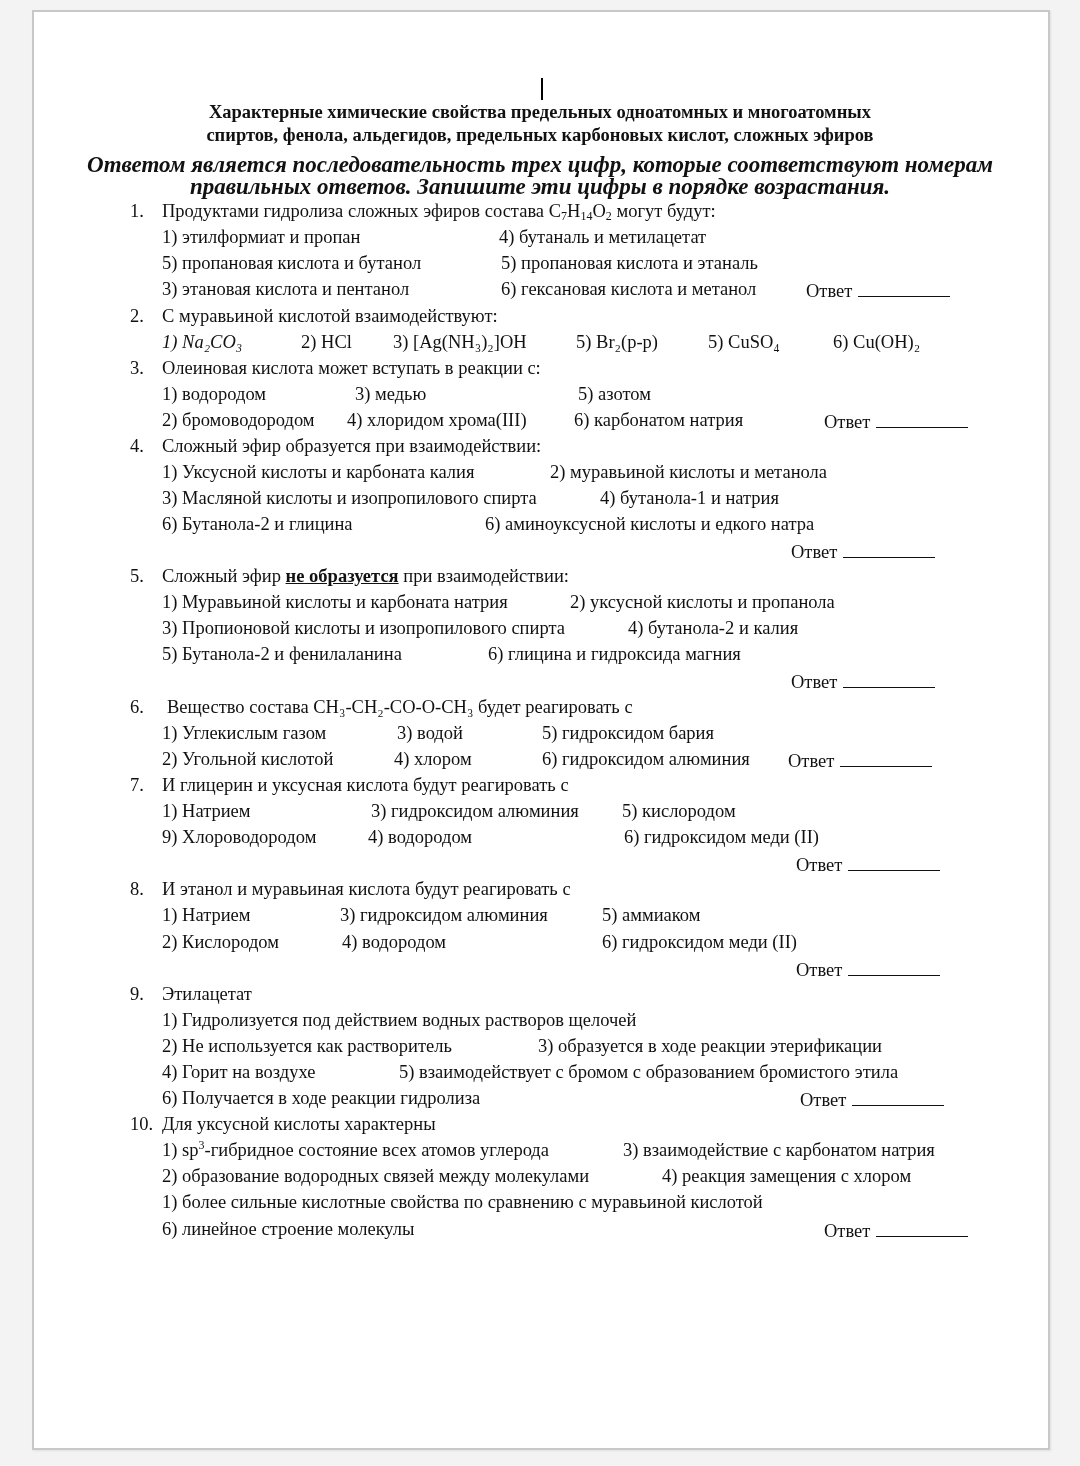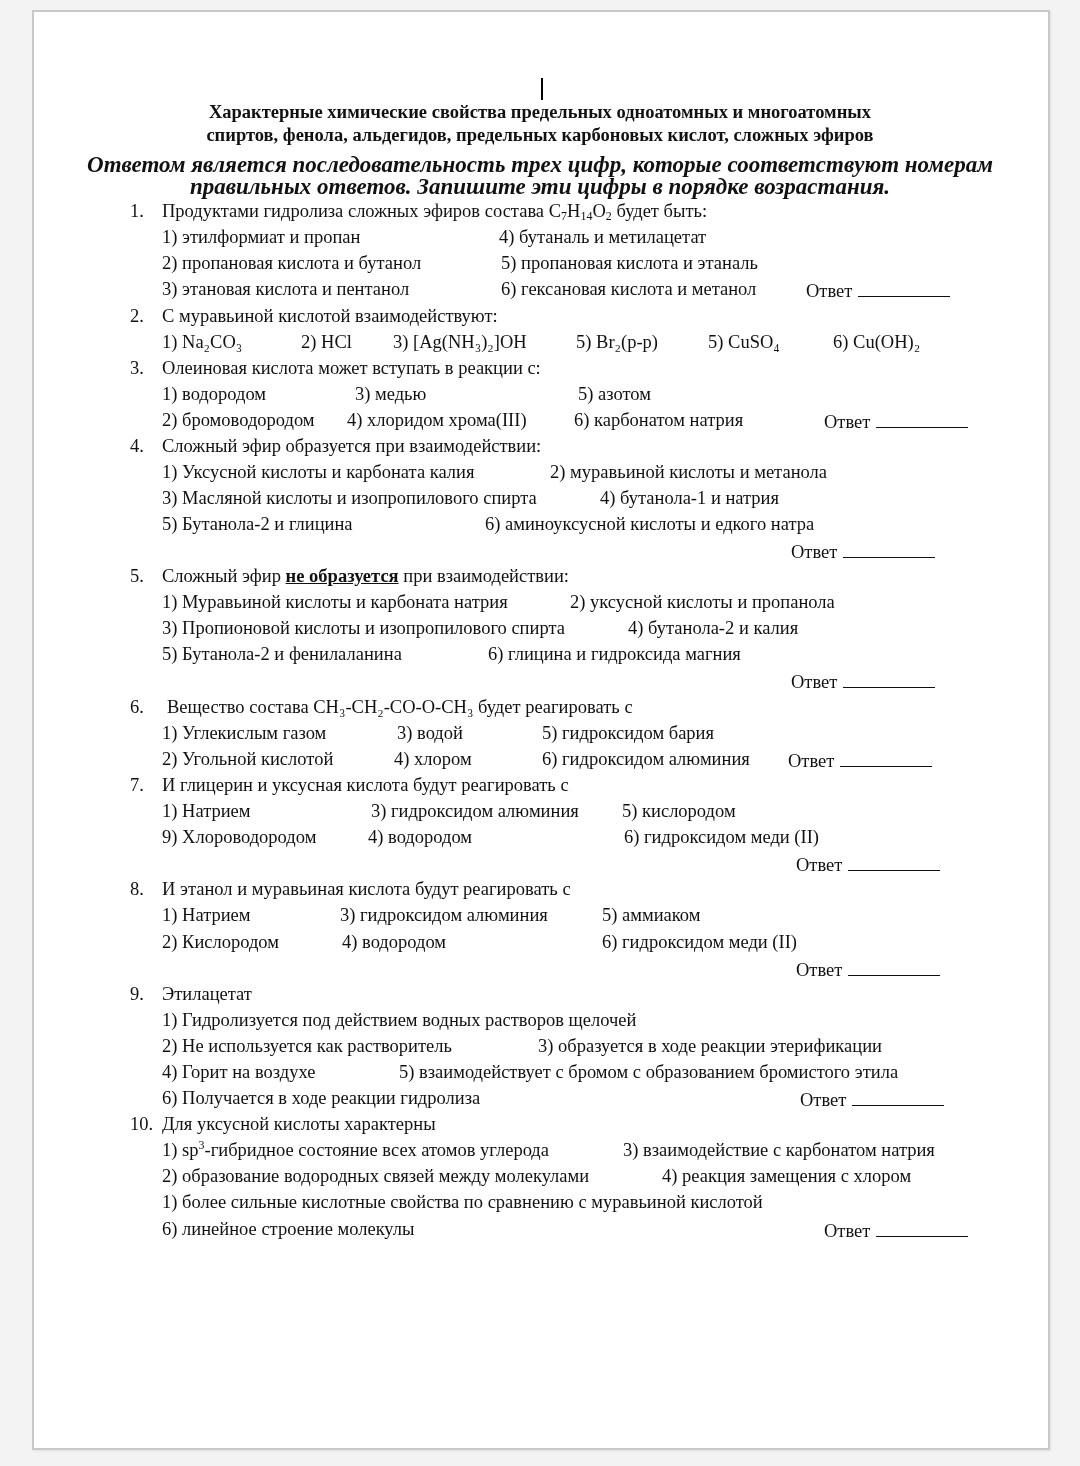--- a/index.html
+++ b/index.html
@@ -66,34 +66,34 @@
 <div class="page"></div>
 <div class="cursor"></div>
 
 <div class="title" style="top:101px;">Характерные химические свойства предельных одноатомных и многоатомных</div>
 <div class="title" style="top:124px;">спиртов, фенола, альдегидов, предельных карбоновых кислот, сложных эфиров</div>
 <div class="subtitle" style="top:154px;">Ответом является последовательность трех цифр, которые соответствуют номерам</div>
 <div class="subtitle" style="top:176px;">правильных ответов. Запишите эти цифры в порядке возрастания.</div>
 
 <div>
   <span class="t" style="left:130px;top:200px;">1.</span>
-  <span class="t" style="left:162px;top:200px;"><span>Продуктами гидролиза сложных эфиров состава C</span><sub>7</sub><span>H</span><sub>14</sub><span>O</span><sub>2</sub><span> будет быть:</span></span>
+  <span class="t" style="left:162px;top:200px;"><span>Продуктами гидролиза сложных эфиров состава C</span><sub>7</sub><span>H</span><sub>14</sub><span>O</span><sub>2</sub><span> могут будут:</span></span>
   <span class="t" style="left:162px;top:226px;">1) этилформиат и пропан</span>
-  <span class="t" style="left:162px;top:252px;">2) пропановая кислота и бутанол</span>
+  <span class="t" style="left:162px;top:252px;">5) пропановая кислота и бутанол</span>
   <span class="t" style="left:162px;top:278px;">3) этановая кислота и пентанол</span>
   <span class="t" style="left:499px;top:226px;">4) бутаналь и метилацетат</span>
   <span class="t" style="left:501px;top:252px;">5) пропановая кислота и этаналь</span>
   <span class="t" style="left:501px;top:278px;">6) гексановая кислота и метанол</span>
   <span class="t" style="left:806px;top:278px;"><span>Ответ</span><span class="answer-line"></span></span>
 </div>
 
 <div>
   <span class="t" style="left:130px;top:305px;">2.</span>
   <span class="t" style="left:162px;top:305px;">С муравьиной кислотой взаимодействуют:</span>
-  <span class="t" style="left:162px;top:331px;">1) Na₂CO₃</span>
+  <span class="t" style="left:162px;top:331px;font-style:italic;">1) Na₂CO₃</span>
   <span class="t" style="left:301px;top:331px;">2) HCl</span>
   <span class="t" style="left:393px;top:331px;">3) [Ag(NH₃)₂]OH</span>
   <span class="t" style="left:576px;top:331px;">5) Br₂(р-р)</span>
   <span class="t" style="left:708px;top:331px;">5) CuSO₄</span>
   <span class="t" style="left:833px;top:331px;">6) Cu(OH)₂</span>
 </div>
 
 <div>
   <span class="t" style="left:130px;top:357px;">3.</span>
   <span class="t" style="left:162px;top:357px;">Олеиновая кислота может вступать в реакции с:</span>
@@ -106,21 +106,21 @@
   <span class="t" style="left:824px;top:409px;"><span>Ответ</span><span class="answer-line"></span></span>
 </div>
 
 <div>
   <span class="t" style="left:130px;top:435px;">4.</span>
   <span class="t" style="left:162px;top:435px;">Сложный эфир образуется при взаимодействии:</span>
   <span class="t" style="left:162px;top:461px;">1)  Уксусной кислоты и карбоната калия</span>
   <span class="t" style="left:550px;top:461px;">2) муравьиной кислоты и метанола</span>
   <span class="t" style="left:162px;top:487px;font-family:Liberation Serif, serif;">3)  Масляной кислоты и изопропилового спирта</span>
   <span class="t" style="left:600px;top:487px;">4) бутанола-1 и натрия</span>
-  <span class="t" style="left:162px;top:513px;">5)  Бутанола-2 и глицина</span>
+  <span class="t" style="left:162px;top:513px;">6)  Бутанола-2 и глицина</span>
   <span class="t" style="left:485px;top:513px;">6) аминоуксусной кислоты и едкого натра</span>
   <span class="t" style="left:791px;top:539px;"><span>Ответ</span><span class="answer-line"></span></span>
 </div>
 
 <div>
   <span class="t" style="left:130px;top:565px;">5.</span>
   <span class="t" style="left:162px;top:565px;"><span>Сложный эфир </span><span class="ul-bold">не образуется</span><span> при взаимодействии:</span></span>
   <span class="t" style="left:162px;top:591px;">1)  Муравьиной кислоты и карбоната натрия</span>
   <span class="t" style="left:570px;top:591px;">2) уксусной кислоты и пропанола</span>
   <span class="t" style="left:162px;top:617px;">3)  Пропионовой кислоты и изопропилового спирта</span>

